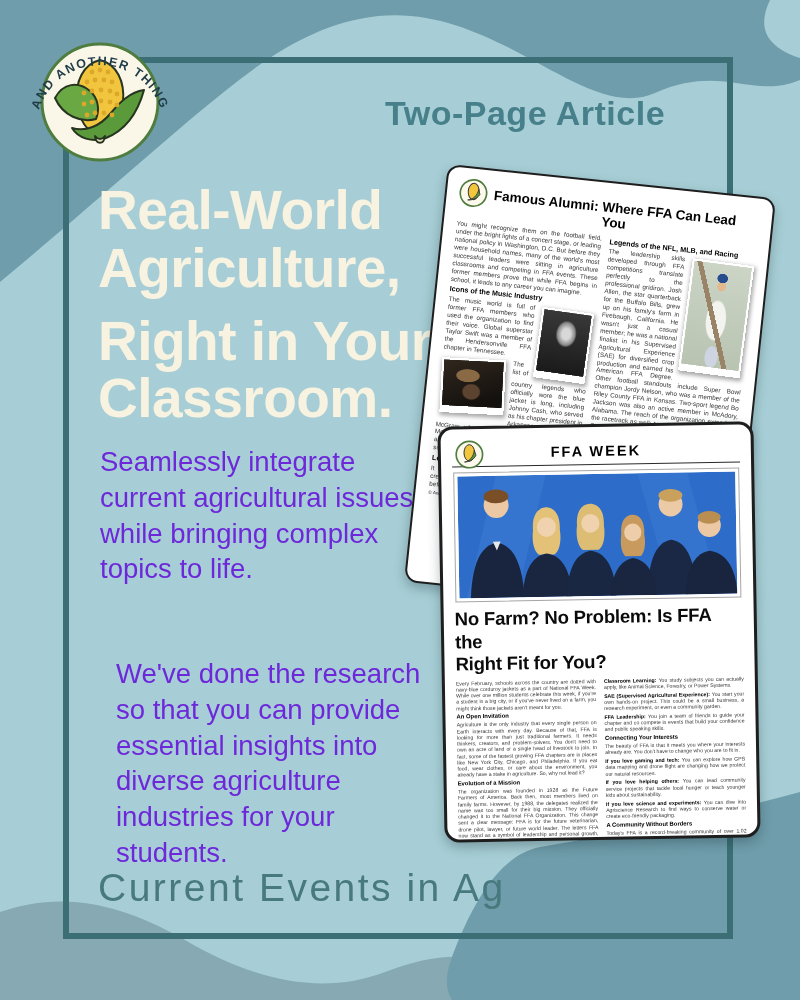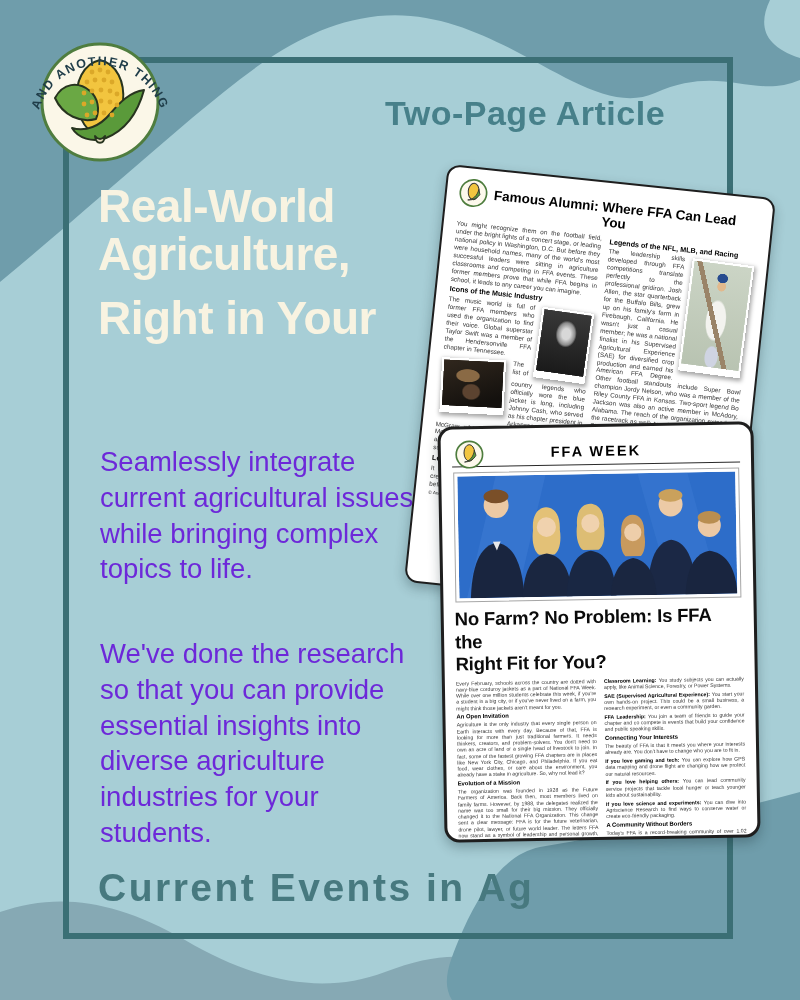--- a/index.html
+++ b/index.html
@@ -16,28 +16,28 @@
   }
   
   .logo-main{position:absolute;left:24px;top:18px;width:152px;height:152px;}
   
   .banner{
     position:absolute;left:385px;top:94px;width:330px;
     font-size:34px;font-weight:700;color:#47808a;letter-spacing:.5px;
   }
   
   .hero-title{position:absolute;left:98px;top:182px;color:#f8f3e1;font-weight:700;
-    font-size:46px;line-height:1.05;letter-spacing:-.5px;}
+    font-size:55px;line-height:1.05;letter-spacing:-.5px;}
   .hero-title .grp2{margin-top:15px;}
   .hero-p{position:absolute;left:100px;color:#6d28d9;font-size:27.5px;line-height:1.3;}
   .hero-p1{top:444px;width:334px;}
-  .hero-p2{top:636px;width:310px;}
+  .hero-p2{top:656px;width:310px;margin-left:16px;}
   .hero-footer{
     position:absolute;left:98px;top:866px;color:#47797f;font-size:39px;
-    letter-spacing:2.5px;font-weight:700;
+    letter-spacing:2.5px;font-weight:400;
   }
   
   .card{
     position:absolute;background:#fff;box-sizing:border-box;overflow:hidden;
     box-shadow:0 5px 12px rgba(20,40,45,.30);
   }
   .card-back{
     left:425px;top:180px;width:330px;height:420px;
     border:2.5px solid #1e1e1e;border-radius:13px;
     transform:rotate(6deg);padding:10px 13px;
@@ -169,20 +169,21 @@
     <textPath href="#arc" startOffset="50%" text-anchor="middle">AND ANOTHER THING</textPath>
   </text>
 </svg>
 
 <div class="banner">Two-Page Article</div>
 
 <div class="hero-title">
   <div>Real-World</div>
   <div>Agriculture,</div>
   <div class="grp2">Right in Your</div>
+  <div>Classroom.</div>
 </div>
 
 <div class="hero-p hero-p1">Seamlessly integrate current agricultural issues while bringing complex topics to life.</div>
 <div class="hero-p hero-p2">We've done the research so that you can provide essential insights into diverse agriculture industries for your students.</div>
 <div class="hero-footer">Current Events in Ag</div>
 
 <div class="card card-back">
   <svg class="mini-logo" style="left:10px;top:7px;" viewBox="0 0 40 40">
     <circle cx="20" cy="21" r="16" fill="#fdf9ec" stroke="#4e7d3e" stroke-width="2"></circle>
     <ellipse cx="20" cy="19" rx="6.5" ry="10" fill="#f2c53f" stroke="#333" stroke-width="1.2"></ellipse>

